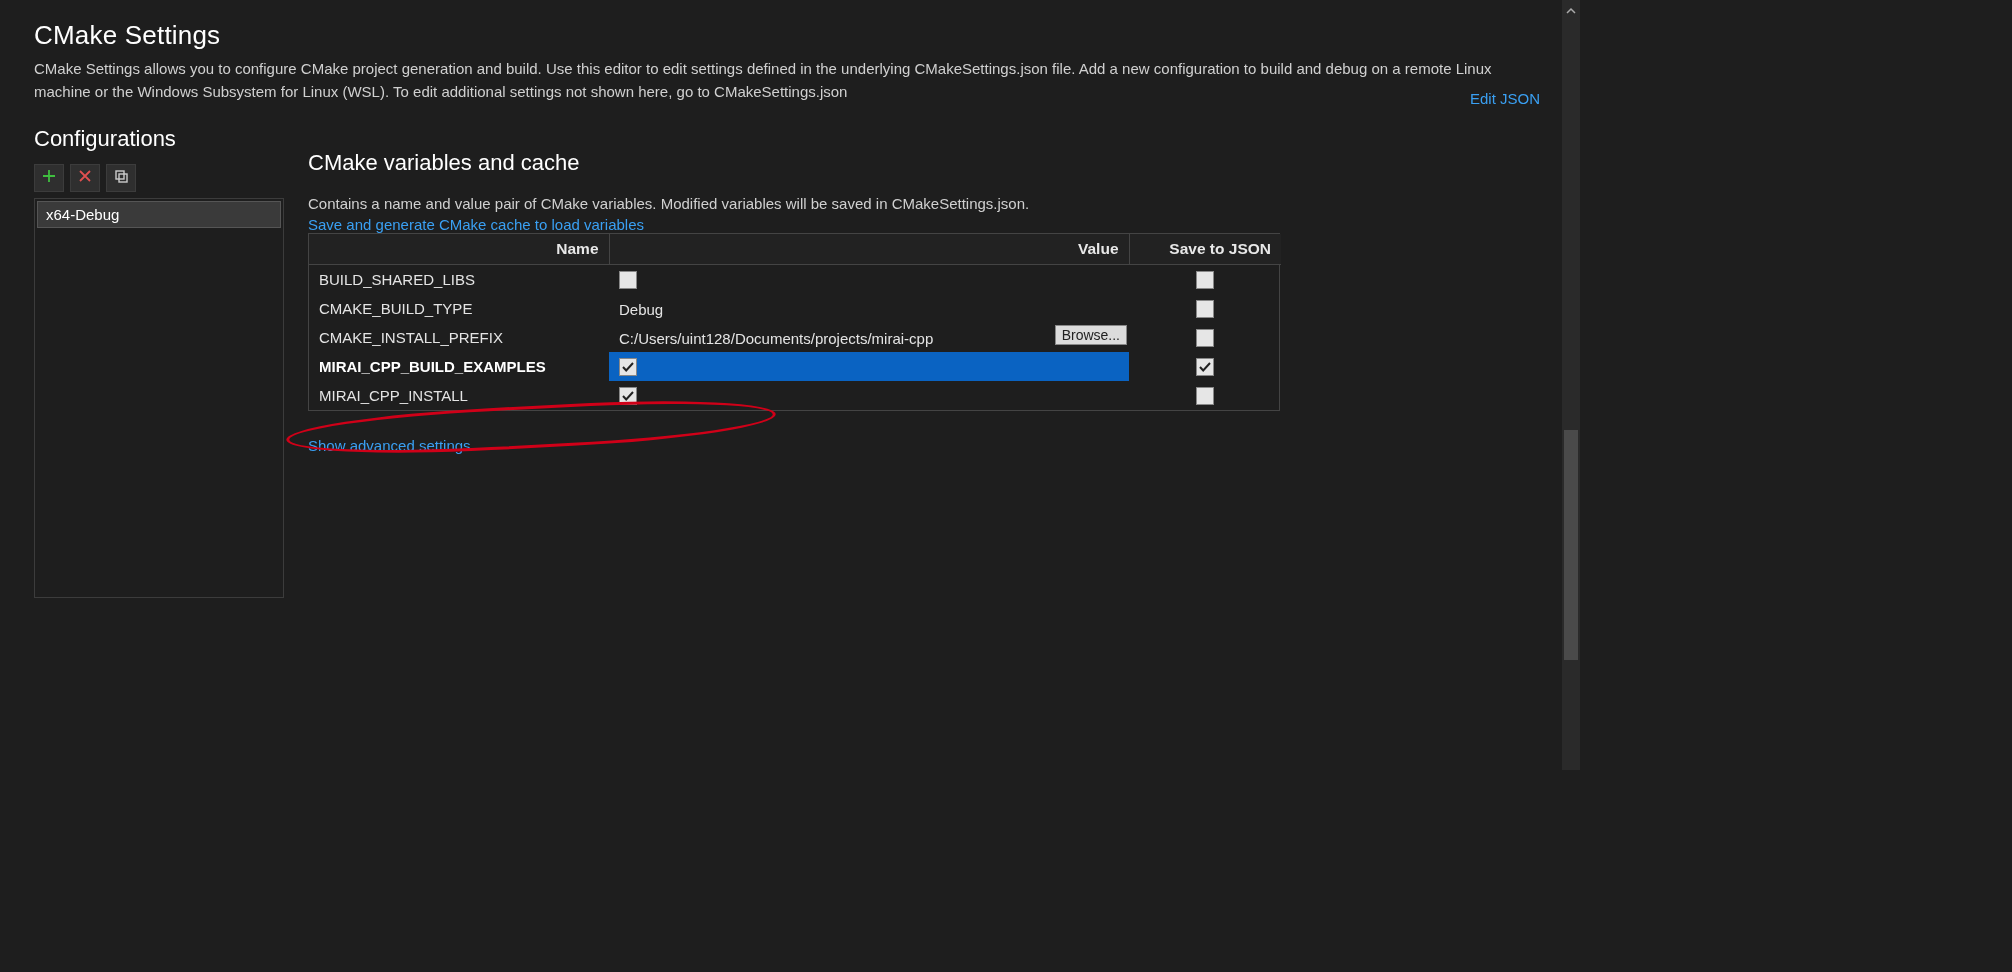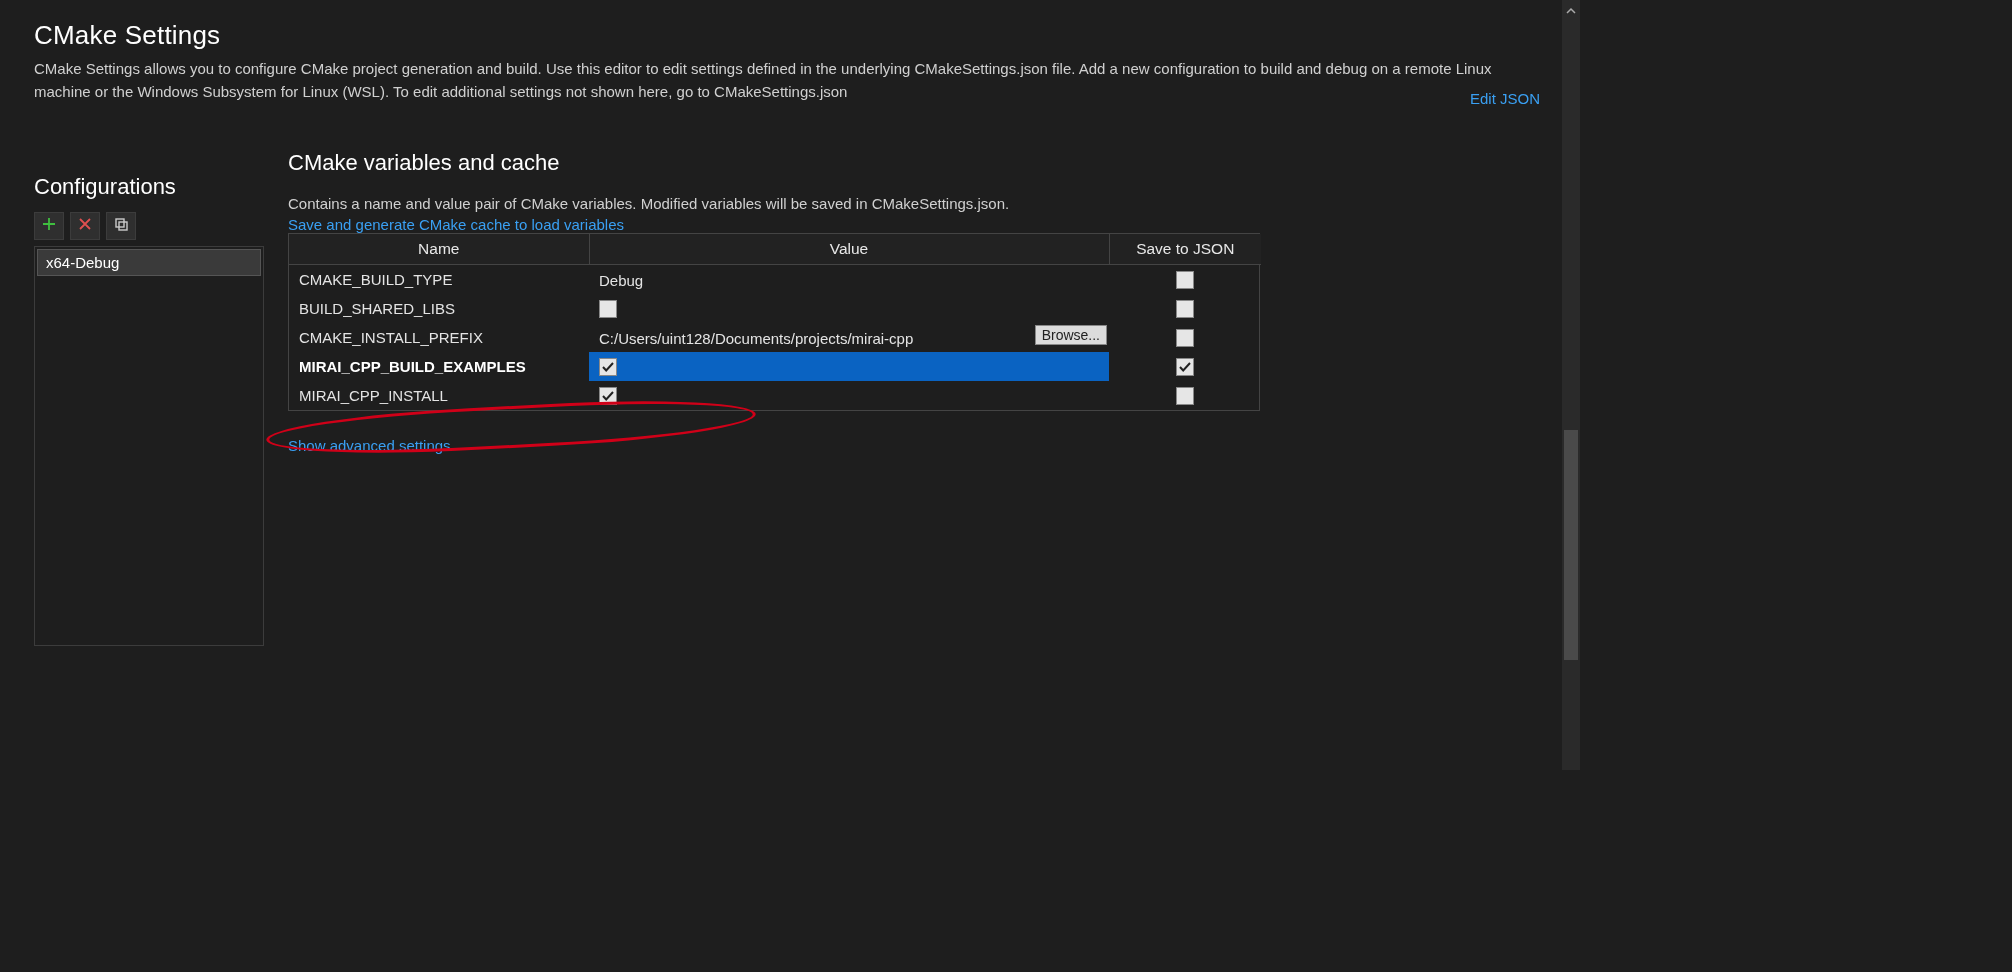--- a/index.html
+++ b/index.html
@@ -33,23 +33,22 @@
     max-width: 1500px;
     margin-bottom: 22px;
   }
   .content-row {
     display: flex;
     flex: 1;
     min-height: 0;
   }
   
   .left-col {
-    width: 230px;
+    width: 250px;
     margin-right: 24px;
-    margin-top: 48px;
   }
   .left-title {
     font-size: 22px;
     color: #ffffff;
     font-weight: 400;
     margin-bottom: 12px;
   }
   .config-toolbar {
     display: flex;
     gap: 6px;
@@ -149,22 +148,22 @@
   .var-table {
     border: 1px solid #444;
     width: 972px;
   }
   .var-table table {
     width: 100%;
     border-collapse: collapse;
     table-layout: fixed;
   }
   .var-table th {
-    text-align: center;
-    font-weight: 400;
+    text-align: right;
+    font-weight: 700;
     color: #e8e8e8;
     font-size: 15.5px;
     padding: 6px 10px;
     border-bottom: 1px solid #444;
     border-right: 1px solid #444;
     background: #222;
   }
   .var-table th:last-child { border-right: none; }
   .col-name { width: 300px; }
   .col-value { width: 520px; }
@@ -295,27 +294,27 @@
             </colgroup>
           <thead>
             <tr>
               <th>Name</th>
               <th>Value</th>
               <th>Save to JSON</th>
             </tr>
           </thead>
           <tbody id="var-rows">
               <tr class="var-row">
+                <td class="name-cell">BUILD_SHARED_LIBS</td>
+                <td class="value-cell"><span class="checkbox-box light"></span></td>
+                <td class="save-cell"><span class="checkbox-box light"></span></td>
+              </tr>
+              <tr class="var-row">
                 <td class="name-cell">CMAKE_BUILD_TYPE</td>
                 <td class="value-cell"><span class="value-text">Debug</span></td>
-                <td class="save-cell"><span class="checkbox-box light"></span></td>
-              </tr>
-              <tr class="var-row">
-                <td class="name-cell">BUILD_SHARED_LIBS</td>
-                <td class="value-cell"><span class="checkbox-box light"></span></td>
                 <td class="save-cell"><span class="checkbox-box light"></span></td>
               </tr>
               <tr class="var-row">
                 <td class="name-cell">CMAKE_INSTALL_PREFIX</td>
                 <td class="value-cell"><span class="value-text">C:/Users/uint128/Documents/projects/mirai-cpp</span><span class="browse-btn">Browse...</span></td>
                 <td class="save-cell"><span class="checkbox-box light"></span></td>
               </tr>
               <tr class="var-row sel">
                 <td class="name-cell">MIRAI_CPP_BUILD_EXAMPLES</td>
                 <td class="value-cell"><span class="checkbox-box light">

